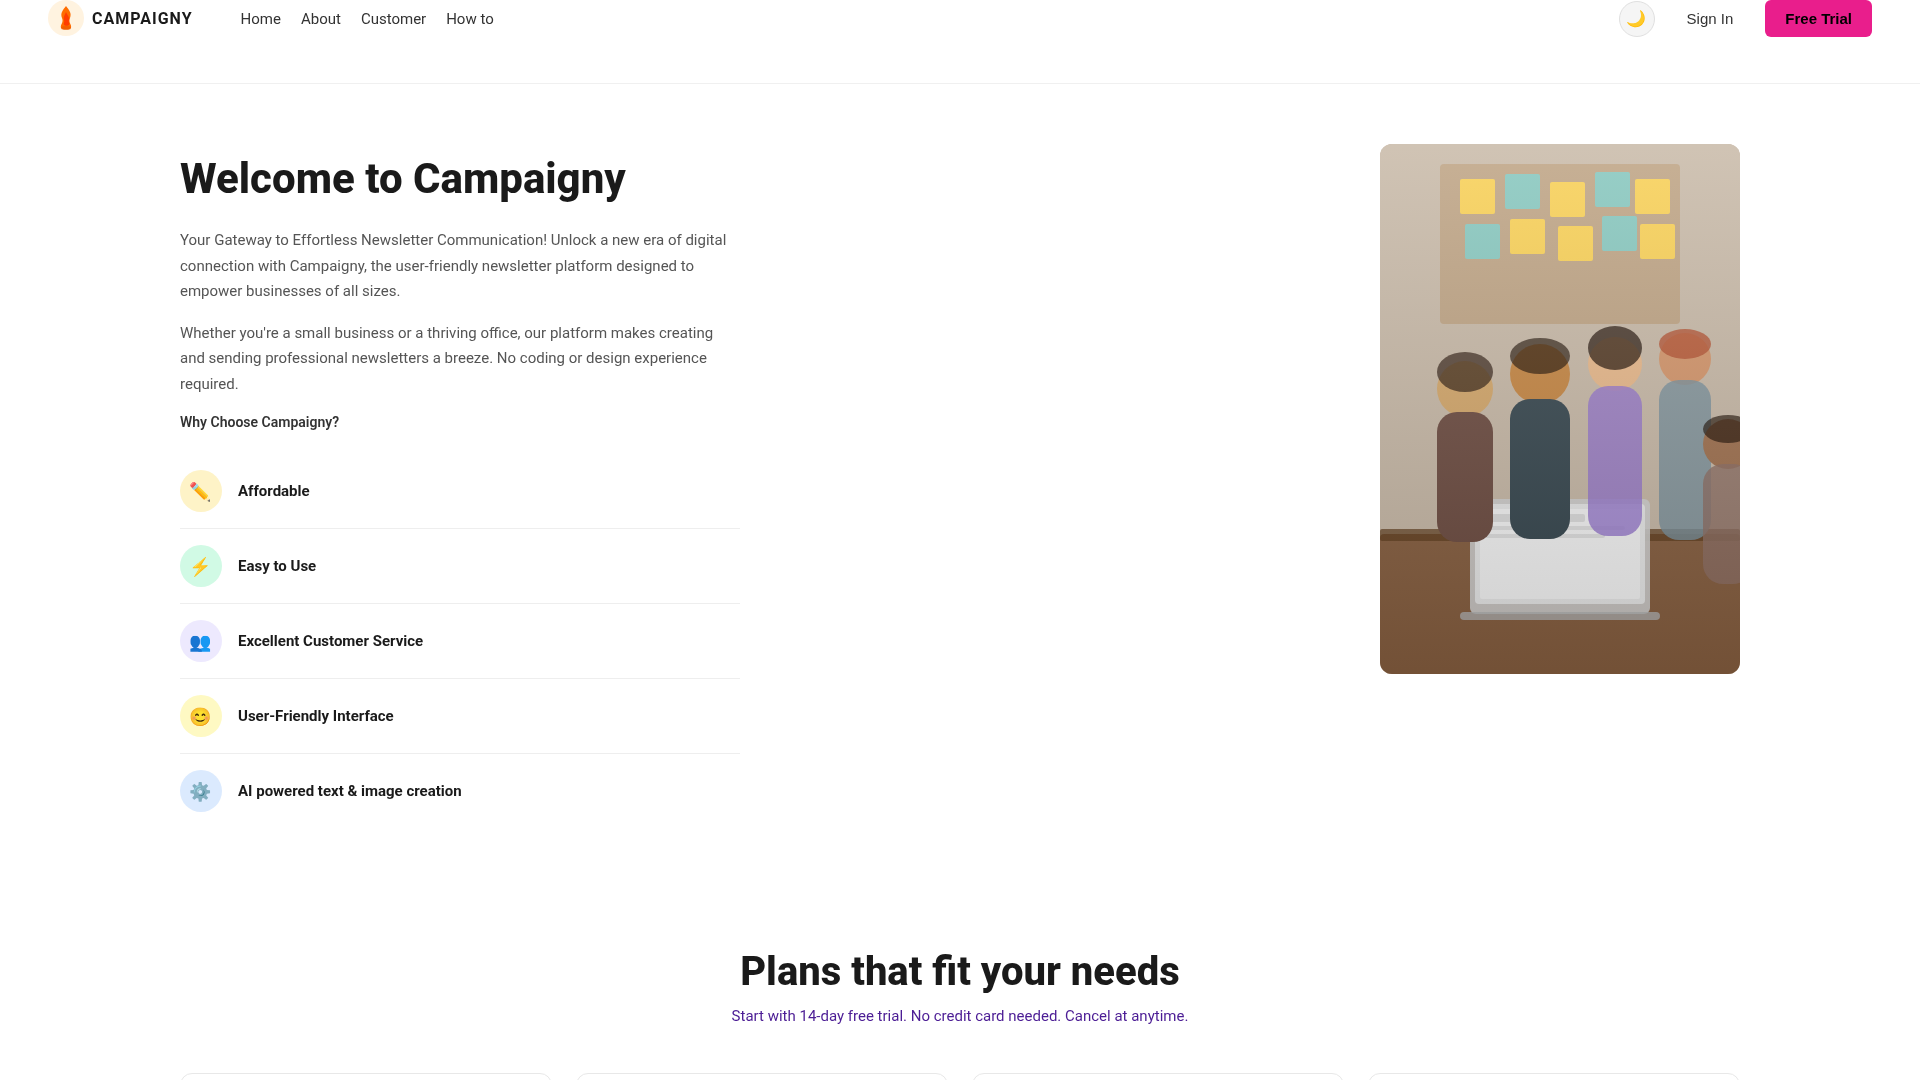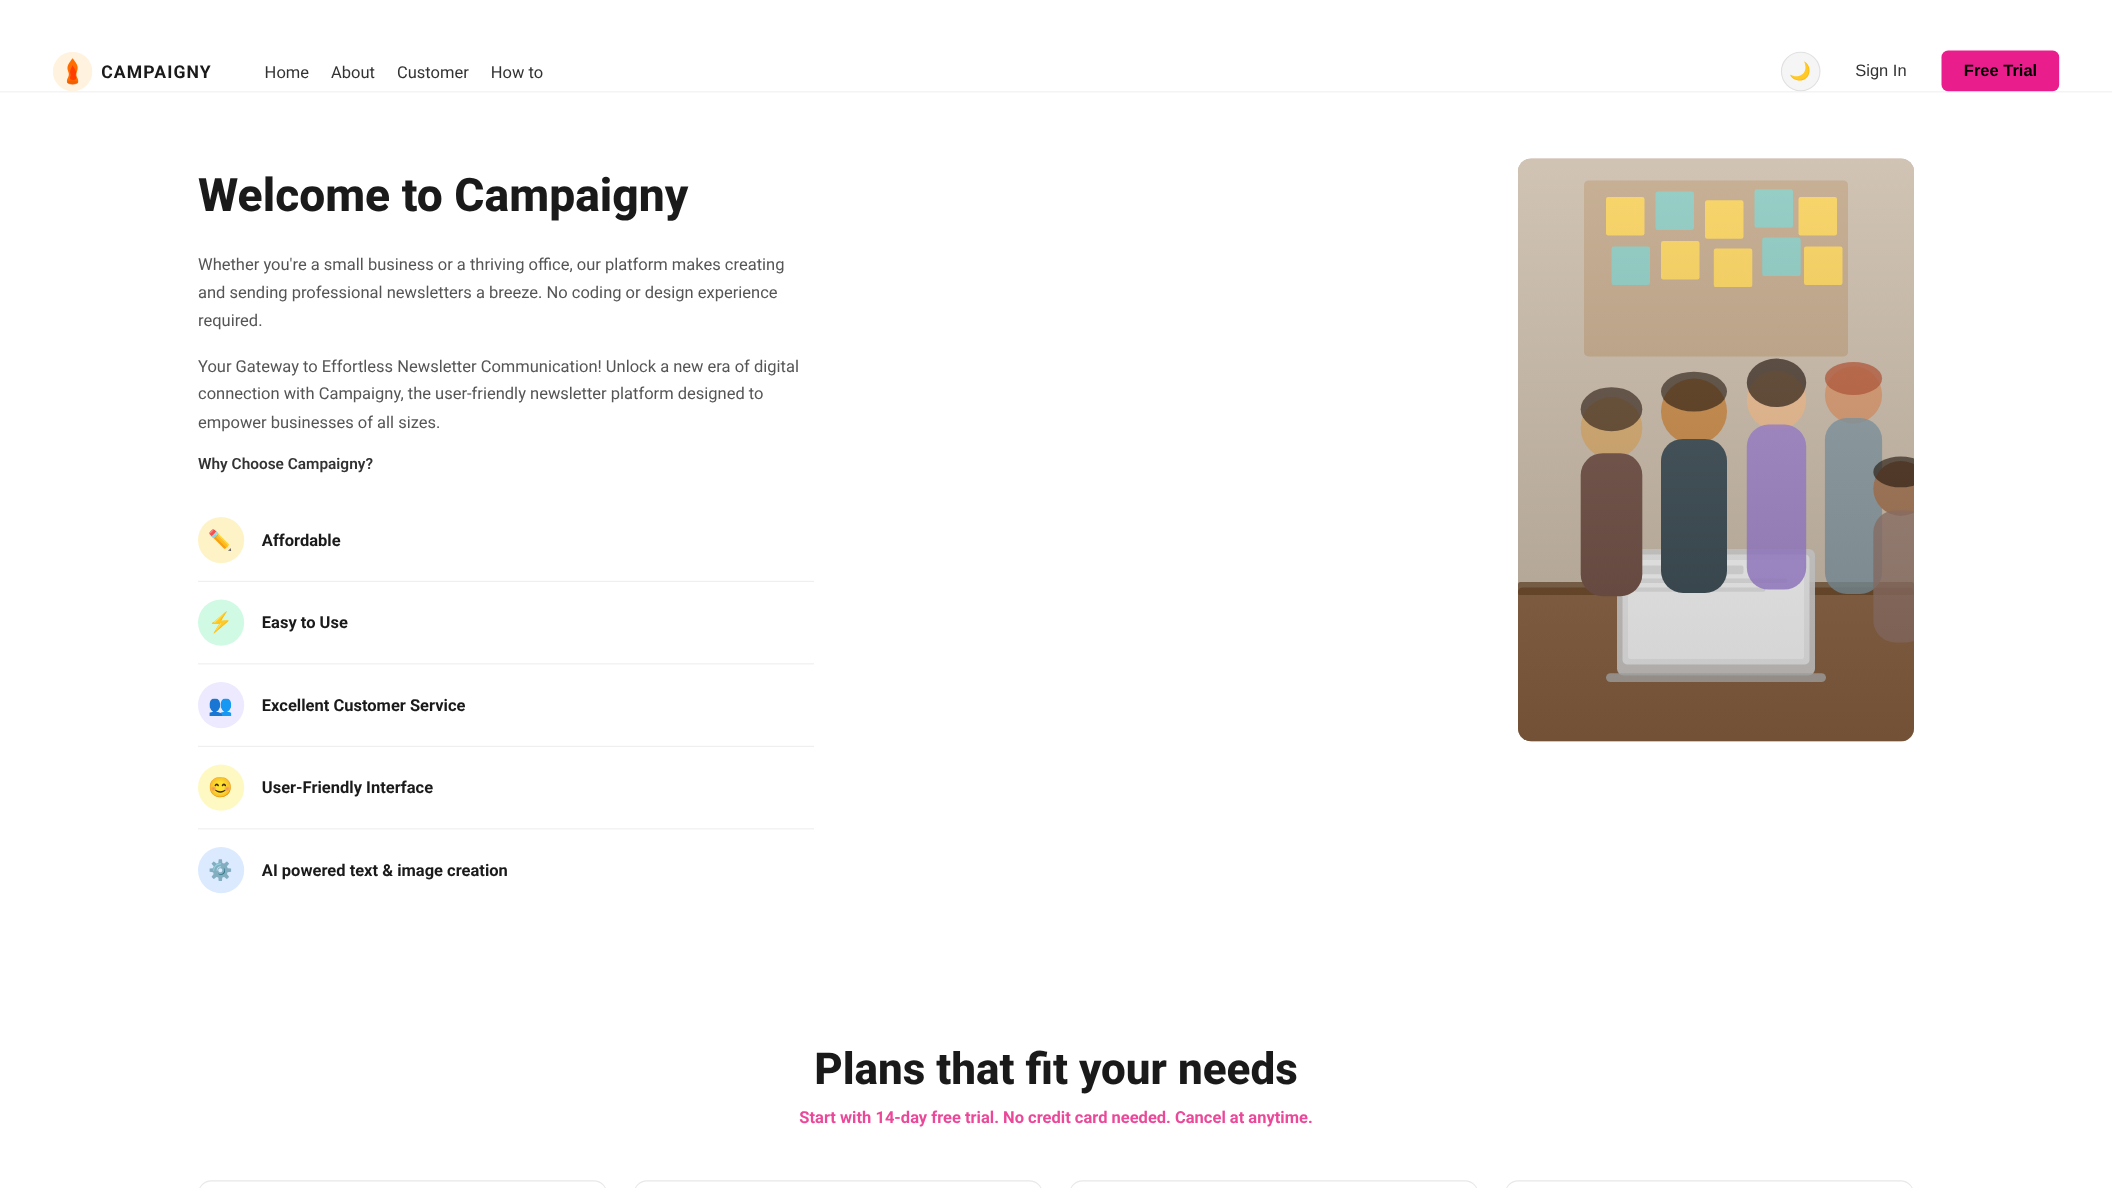--- a/index.html
+++ b/index.html
@@ -13,21 +13,21 @@
       background: #ffffff;
       color: #1a1a1a;
       width: 1920px;
       min-height: 1080px;
       overflow-x: hidden;
     }
 
     
     .navbar {
       display: flex;
-      align-items: flex-end;
+      align-items: flex-start;
       justify-content: space-between;
       padding: 0 48px;
       height: 84px;
       border-bottom: 1px solid #f0f0f0;
       background: #ffffff;
     }
 
     .navbar-left {
       display: flex;
       align-items: center;
@@ -198,23 +198,22 @@
 
     .plans-title {
       font-size: 40px;
       font-weight: 800;
       color: #1a1a1a;
       margin-bottom: 12px;
     }
 
     .plans-subtitle {
       font-size: 15px;
-      color: #ec4899;
+      color: #4c1d95;
       margin-bottom: 48px;
-      font-weight: bold;
     }
 
     .plans-grid {
       display: grid;
       grid-template-columns: repeat(4, 1fr);
       gap: 24px;
     }
 
     .plan-card {
       border: 1px solid #e8e8e8;
@@ -260,22 +259,22 @@
       <span>🌙</span>
     </button>
     <button class="sign-in-btn">Sign In</button>
     <button class="free-trial-btn">Free Trial</button>
   </div>
 </nav>
 
 <section class="hero">
   <div class="hero-content">
     <h1 class="hero-title">Welcome to Campaigny</h1>
+    <p class="hero-desc">Your Gateway to Effortless Newsletter Communication! Unlock a new era of digital connection with Campaigny, the user-friendly newsletter platform designed to empower businesses of all sizes.</p>
     <p class="hero-desc">Whether you're a small business or a thriving office, our platform makes creating and sending professional newsletters a breeze. No coding or design experience required.</p>
-    <p class="hero-desc">Your Gateway to Effortless Newsletter Communication! Unlock a new era of digital connection with Campaigny, the user-friendly newsletter platform designed to empower businesses of all sizes.</p>
     <p class="hero-why">Why Choose Campaigny?</p>
     <ul class="feature-list">
 
     <li class="feature-item">
           <div class="feature-icon-wrap" style="background: rgb(254, 243, 199);">✏️</div>
           <span class="feature-label">Affordable</span>
         </li>
         <li class="feature-item">
           <div class="feature-icon-wrap" style="background: rgb(209, 250, 229);">⚡</div>
           <span class="feature-label">Easy to Use</span>

